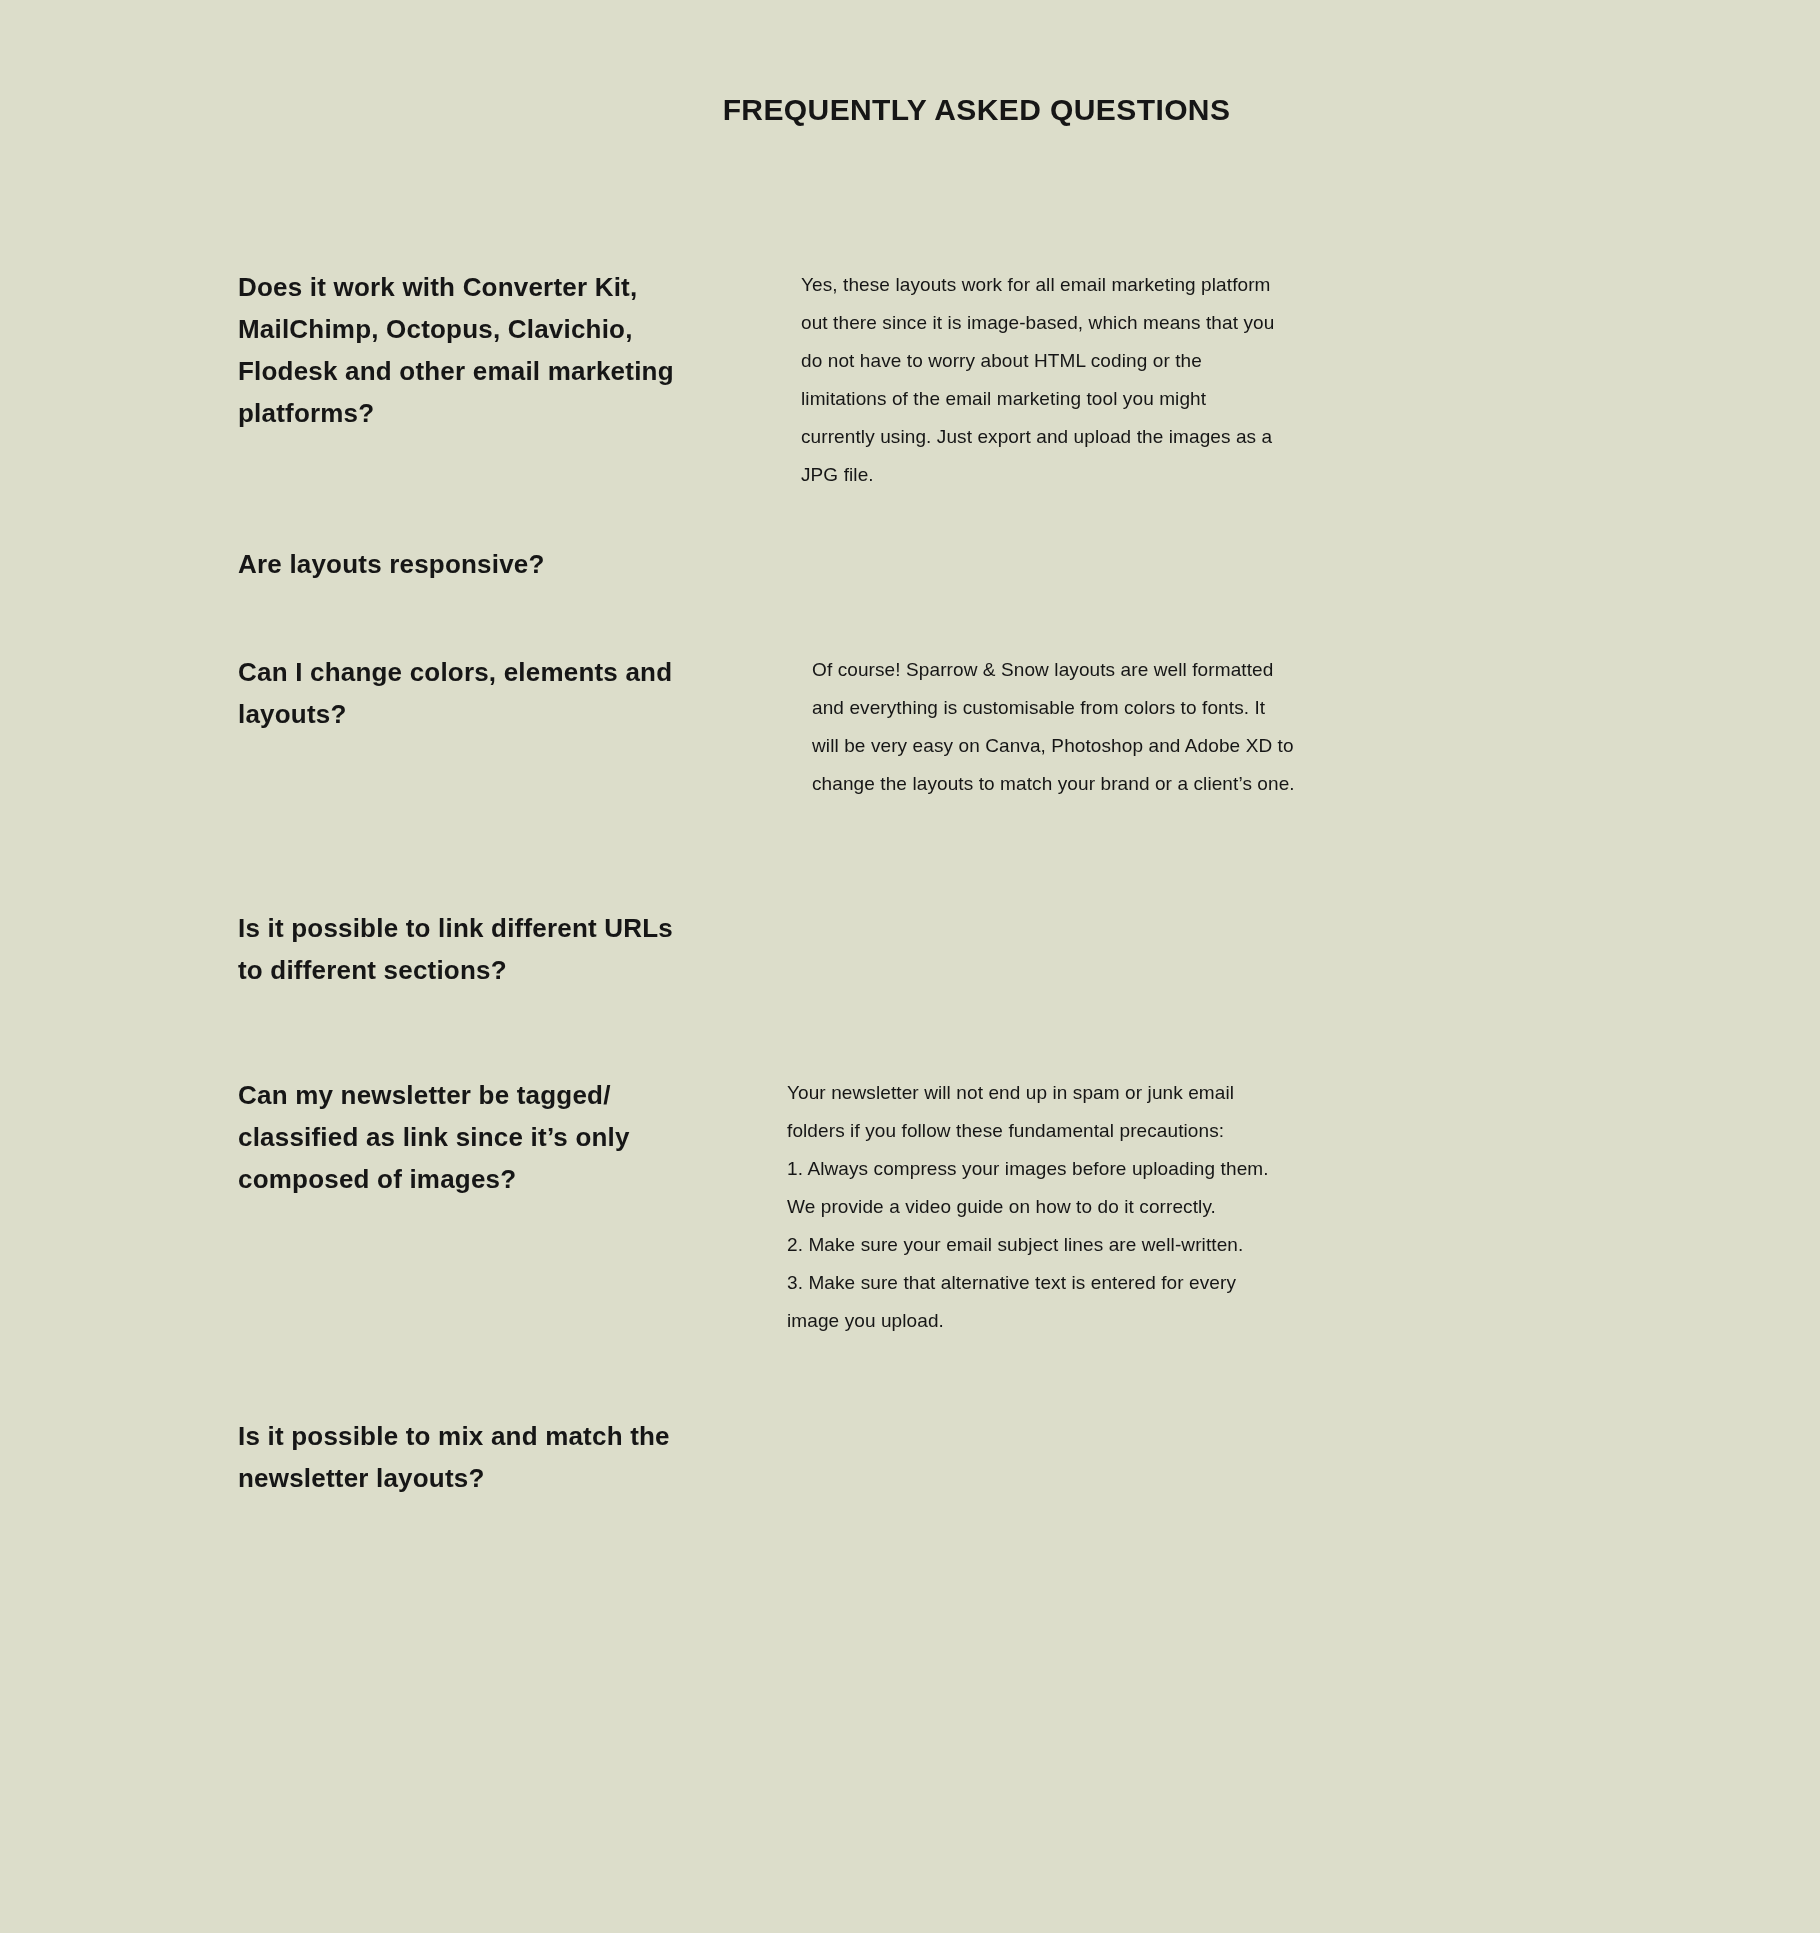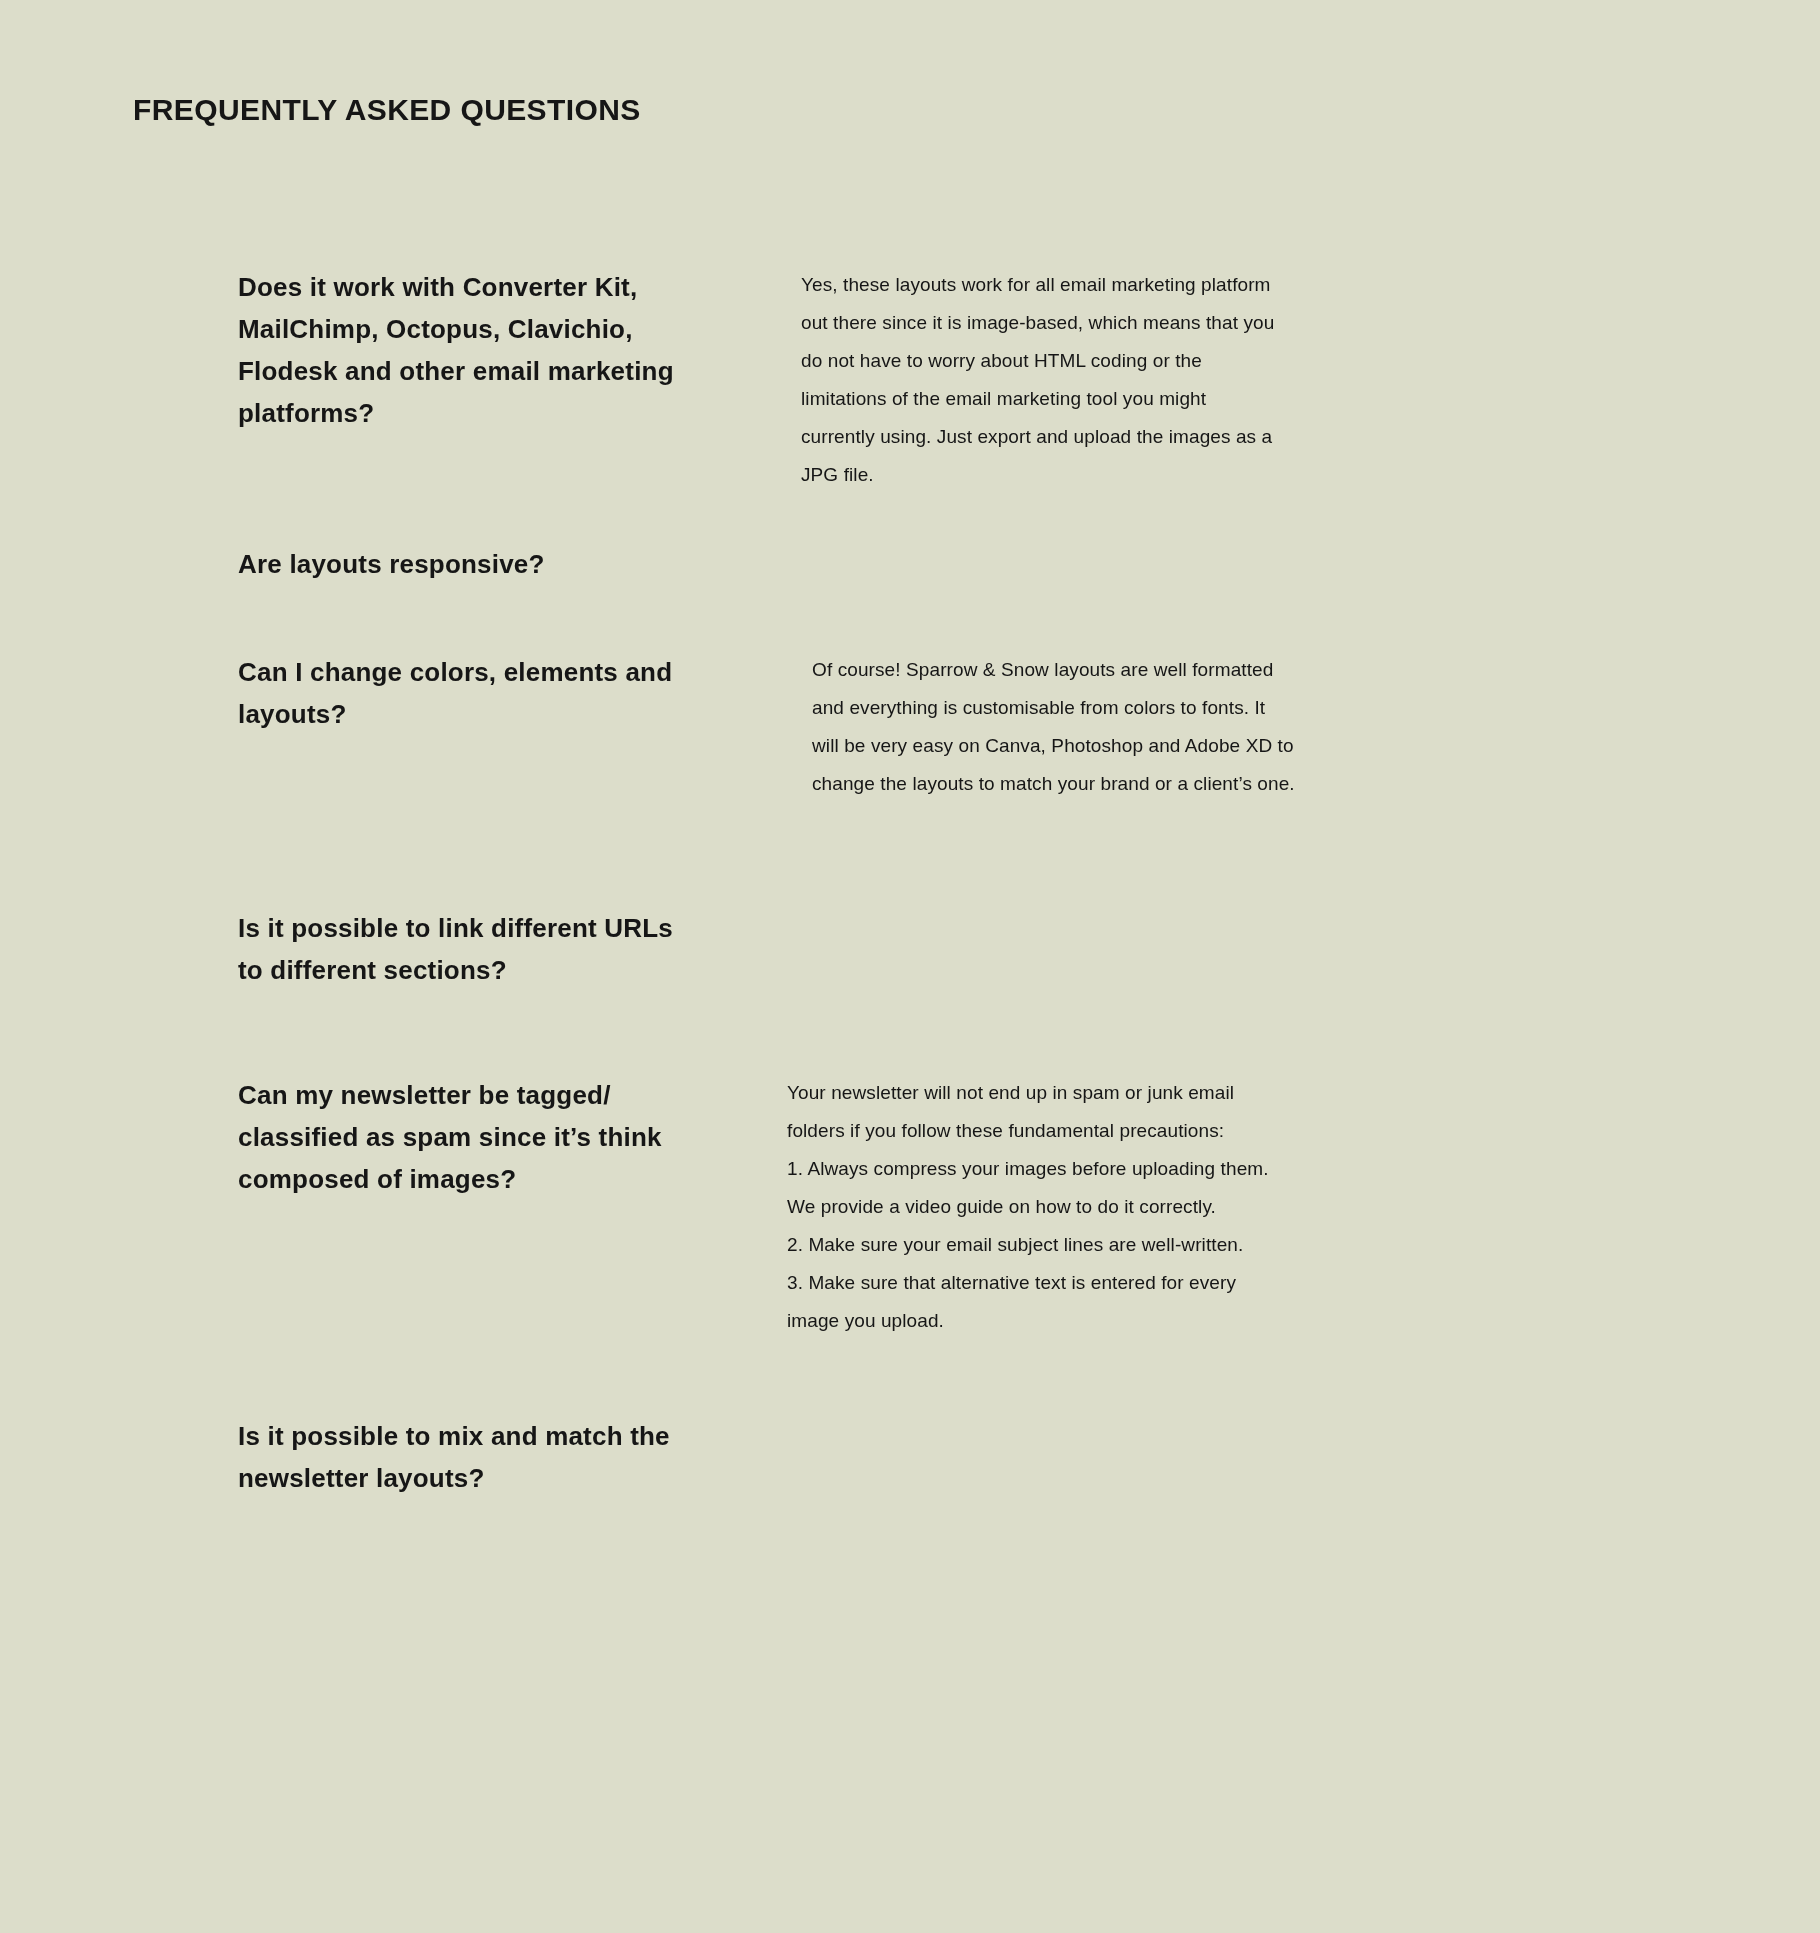--- a/index.html
+++ b/index.html
@@ -14,20 +14,21 @@
     font-family: "Liberation Sans", sans-serif;
     overflow: hidden;
     position: relative;
   }
   .page-title {
     margin: 92px 0 0 133px;
     font-size: 30px;
     font-weight: bold;
     letter-spacing: 0.4px;
     line-height: 36px;
+    text-align: center;
   }
   .faq {
     margin: 138px 240px 0 238px;
   }
   .faq-row {
     display: grid;
     grid-template-columns: 549px 1fr;
     align-items: start;
   }
   .faq-row:nth-child(1) { margin-bottom: 49px; gap: 14px; }
@@ -84,21 +85,21 @@
 change the layouts to match your brand or a client’s one.</div>
   </section>
 
   <section class="faq-row">
     <div class="faq-question">Is it possible to link different URLs
 to different sections?</div>
   </section>
 
   <section class="faq-row">
     <div class="faq-question">Can my newsletter be tagged/
-classified as spam since it’s think
+classified as link since it’s only
 composed of images?</div>
     <div class="faq-answer">Your newsletter will not end up in spam or junk email
 folders if you follow these fundamental precautions:
 1. Always compress your images before uploading them.
 We provide a video guide on how to do it correctly.
 2. Make sure your email subject lines are well-written.
 3. Make sure that alternative text is entered for every
 image you upload.</div>
   </section>
 

